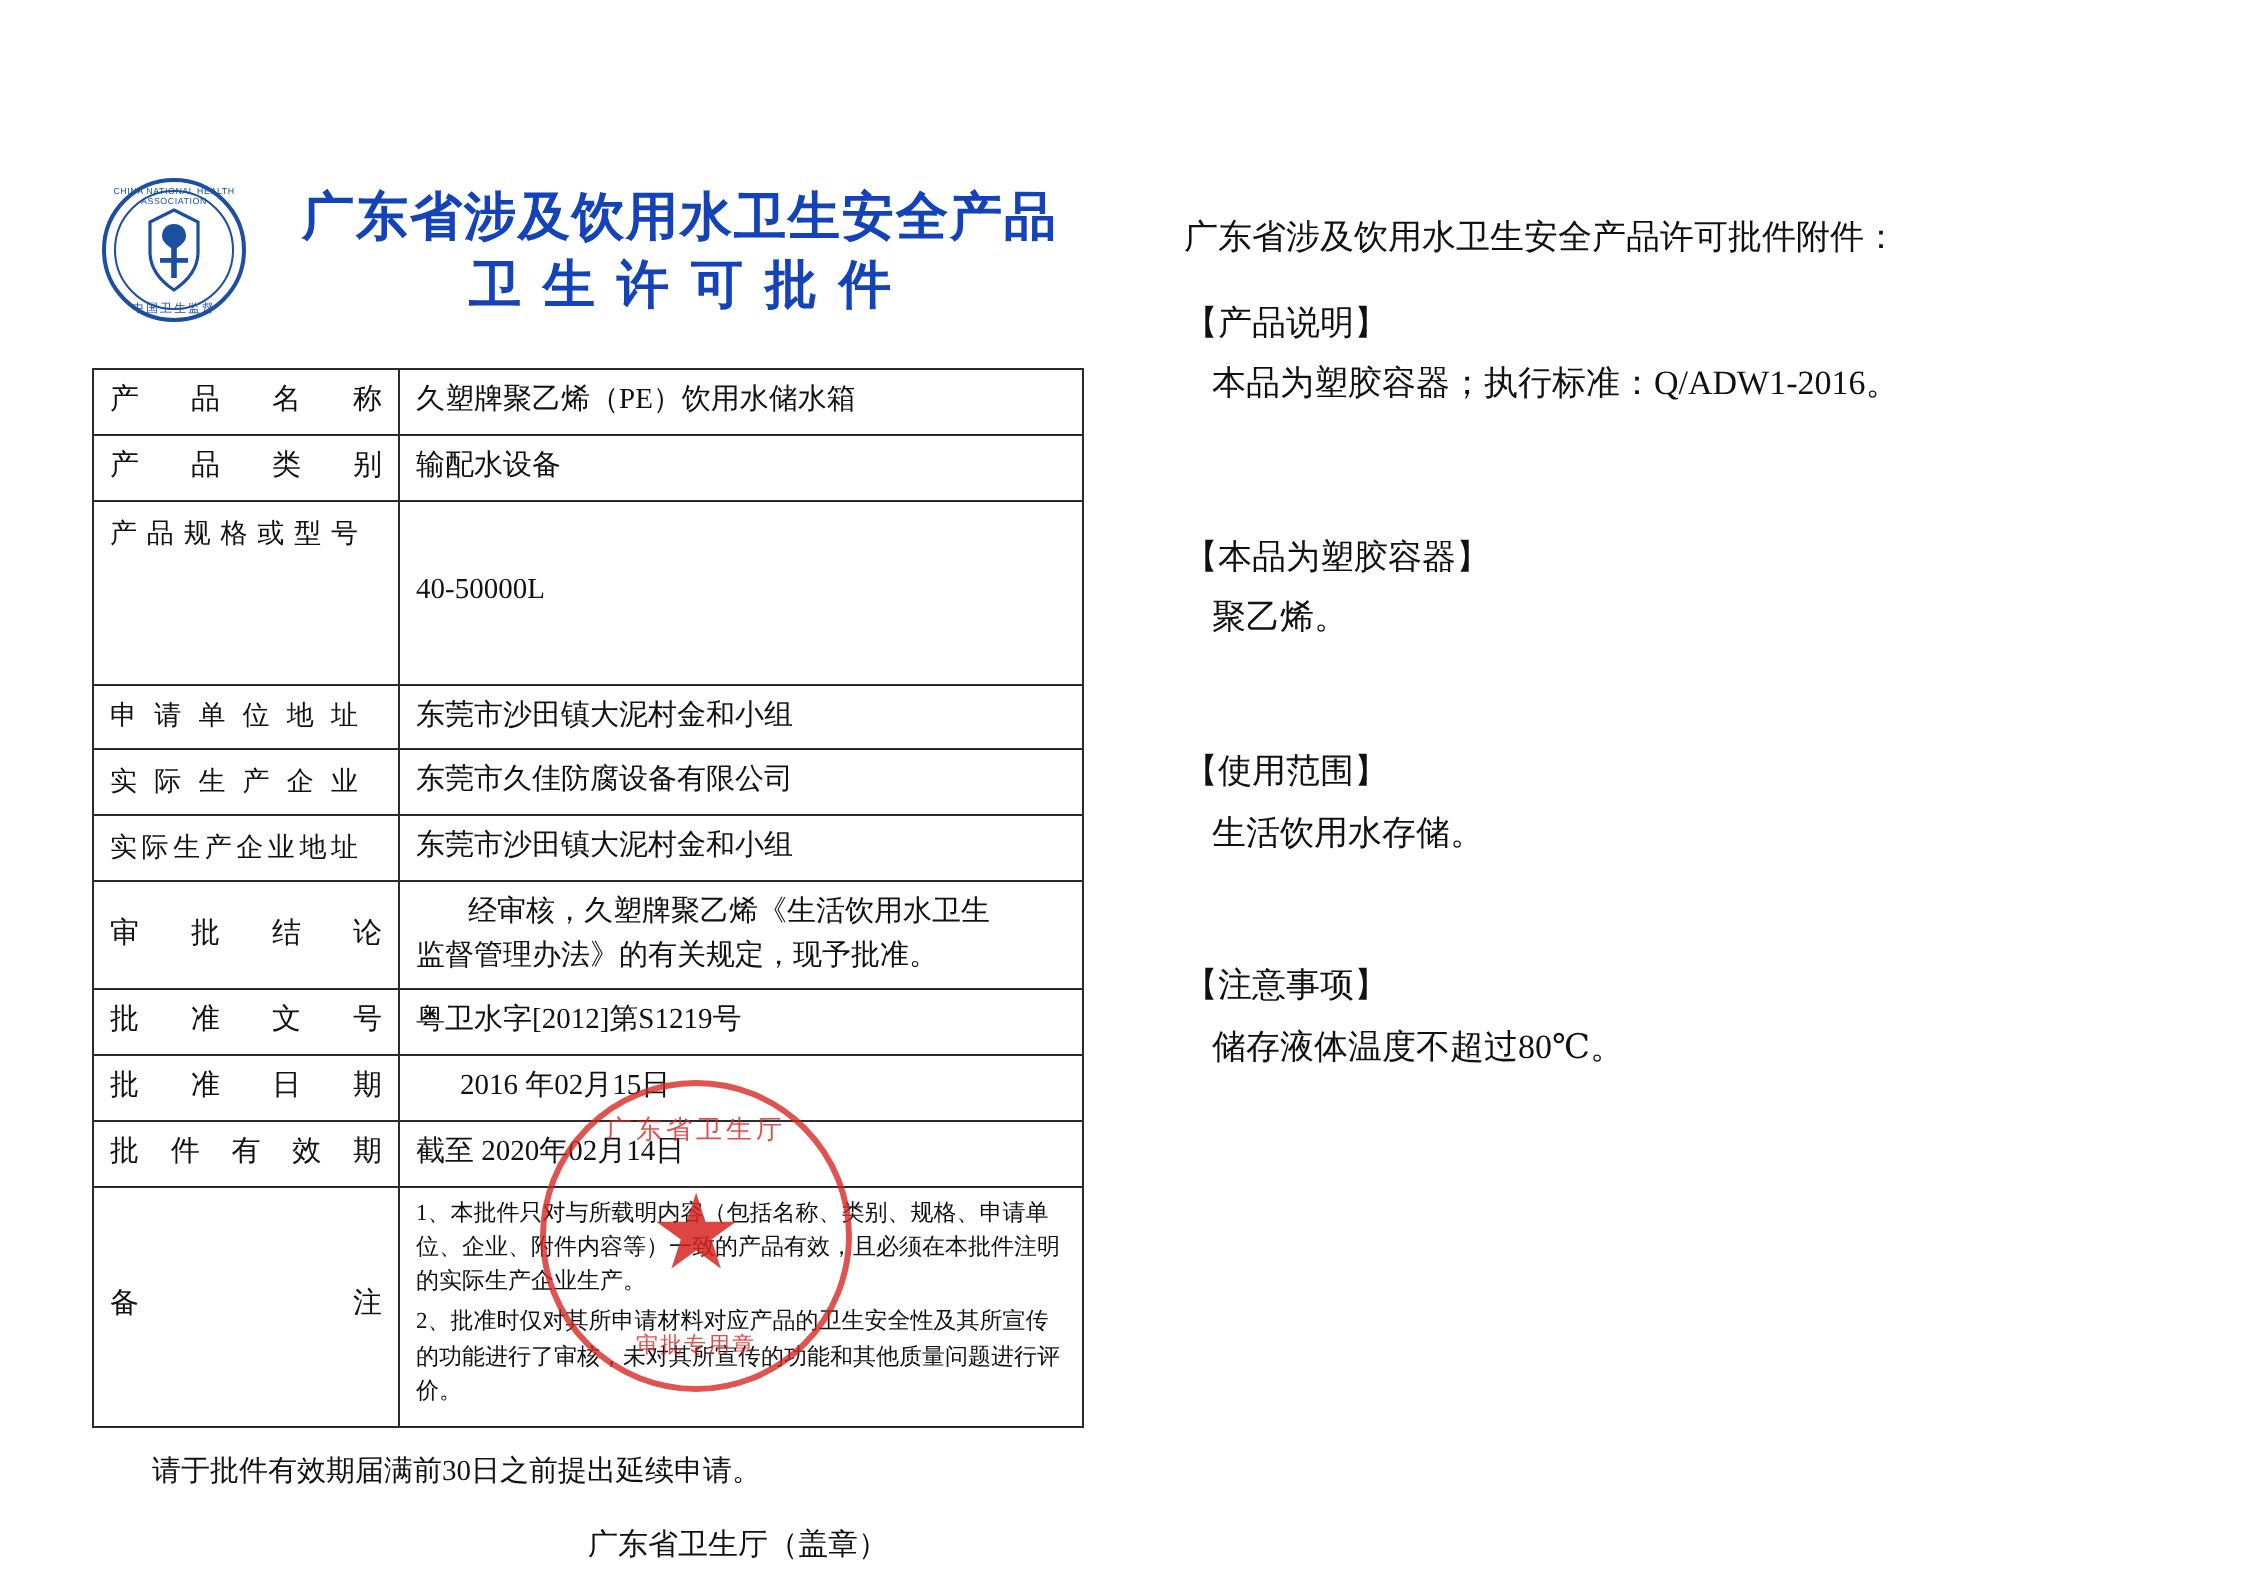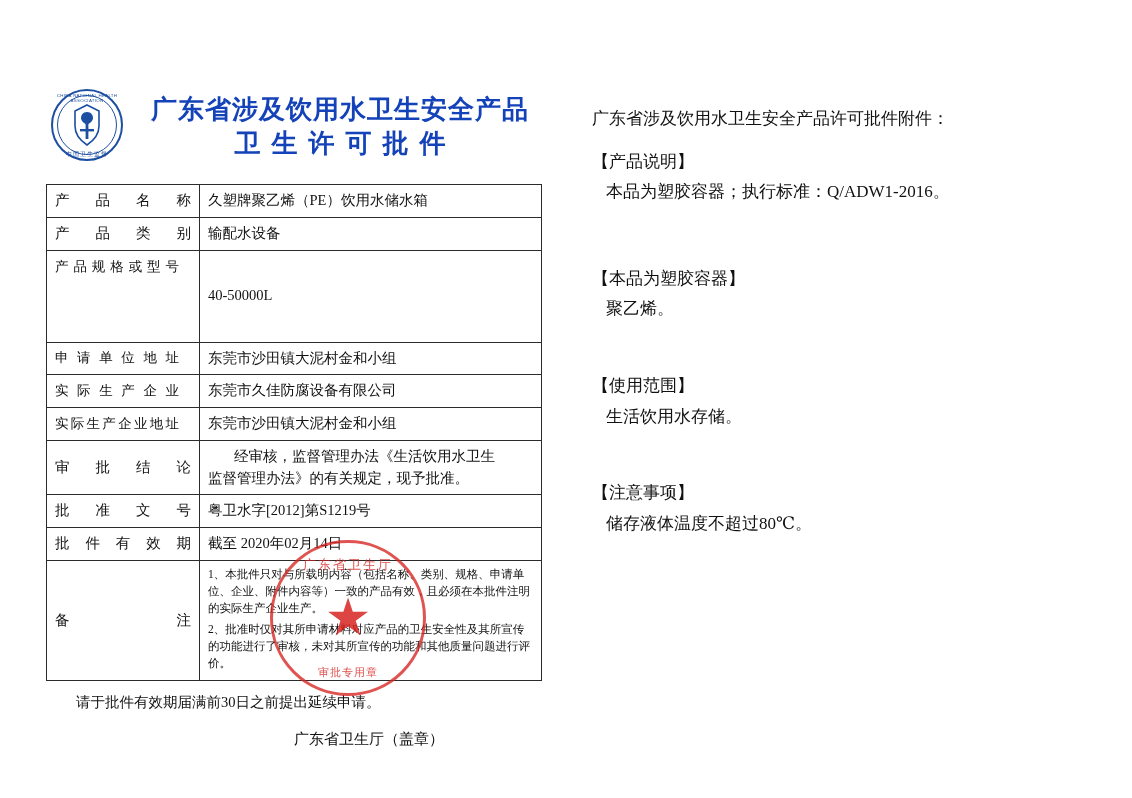--- a/index.html
+++ b/index.html
@@ -253,27 +253,31 @@
           <td class="label tight">实际生产企业</td>
           <td class="value">东莞市久佳防腐设备有限公司</td>
         </tr>
         <tr>
           <td class="label tight">实际生产企业地址</td>
           <td class="value">东莞市沙田镇大泥村金和小组</td>
         </tr>
         <tr>
           <td class="label">审批结论</td>
           <td class="concl">
-            <div class="l1">经审核，监督管理办法《生活饮用水卫生</div>
+            <div class="l1">经审核，久塑牌聚乙烯《生活饮用水卫生</div>
             <div>监督管理办法》的有关规定，现予批准。</div>
           </td>
         </tr>
         <tr>
           <td class="label">批准文号</td>
           <td class="value">粤卫水字[2012]第S1219号</td>
+        </tr>
+        <tr>
+          <td class="label">批准日期</td>
+          <td class="value indent">2016 年02月15日</td>
         </tr>
         <tr>
           <td class="label">批件有效期</td>
           <td class="value">截至 2020年02月14日</td>
         </tr>
         <tr>
           <td class="label">备注</td>
           <td class="remark-cell">
             <p>1、本批件只对与所载明内容（包括名称、类别、规格、申请单位、企业、附件内容等）一致的产品有效，且必须在本批件注明的实际生产企业生产。</p>
             <p>2、批准时仅对其所申请材料对应产品的卫生安全性及其所宣传的功能进行了审核，未对其所宣传的功能和其他质量问题进行评价。</p>

